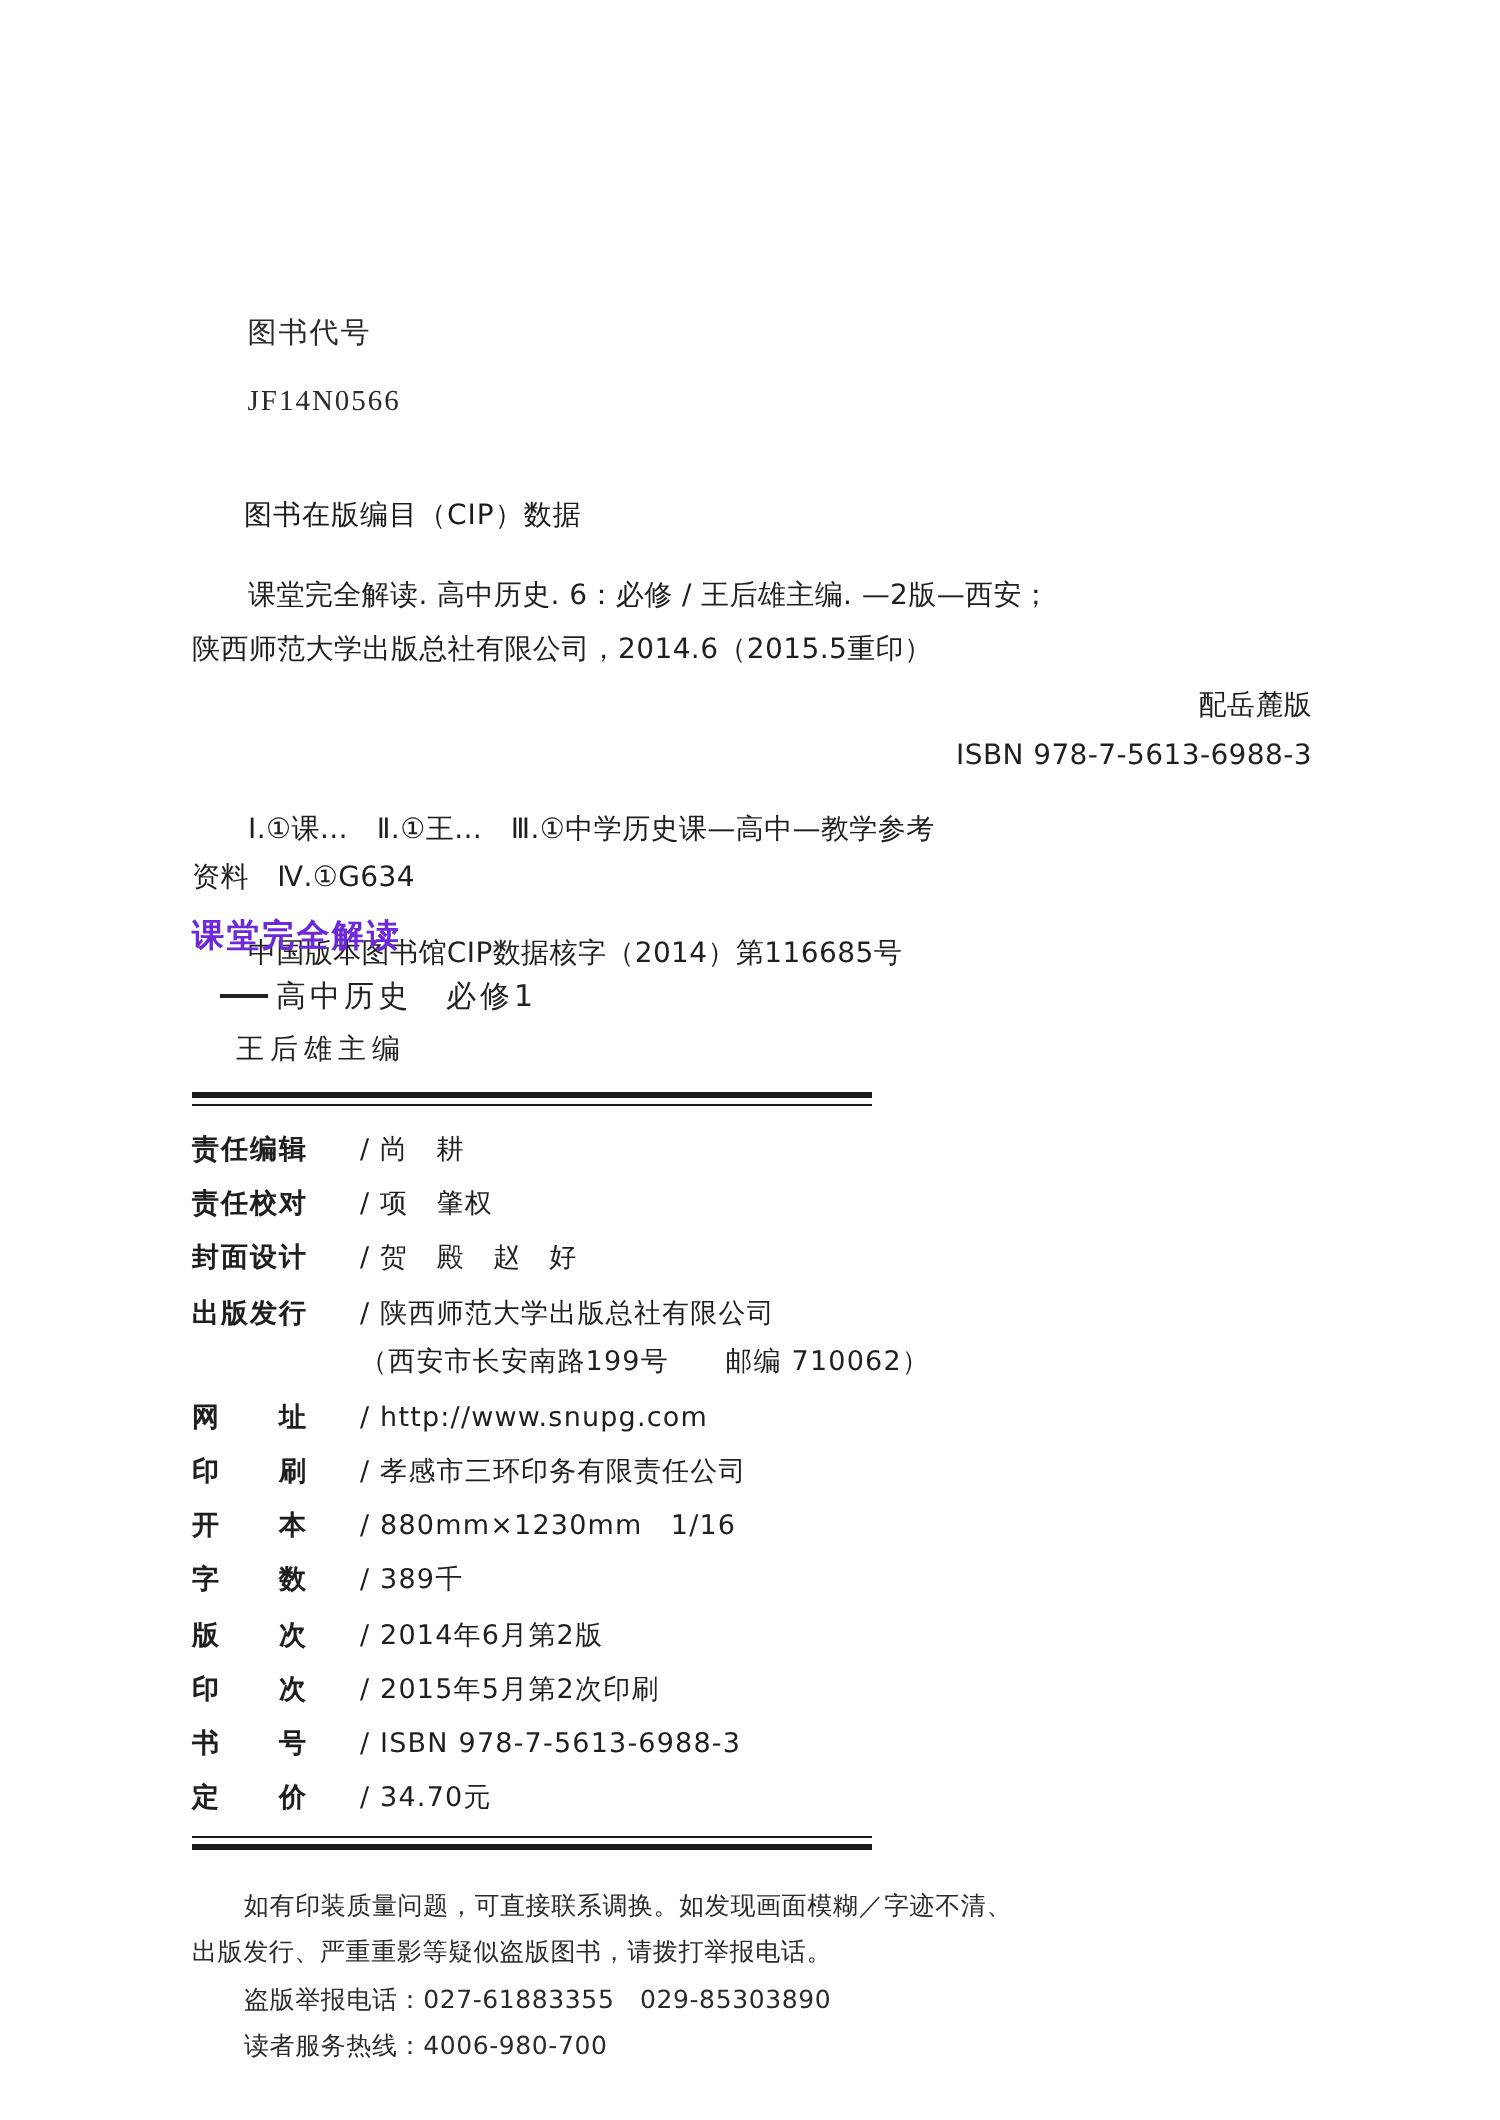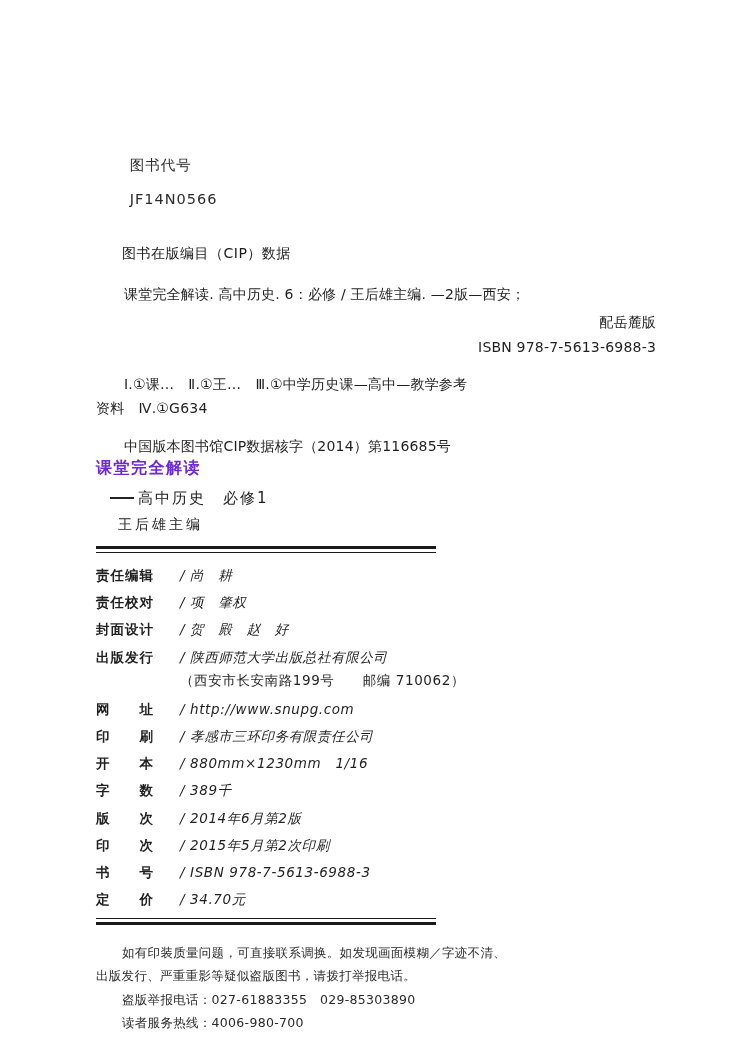--- a/index.html
+++ b/index.html
@@ -27,20 +27,21 @@
     left: 96px;
     top: 140px;
     width: 560px;
   }
   .cip-code {
     font-size: 14.5px;
     letter-spacing: 1px;
     color: #2b2b2b;
     margin-bottom: 22px;
     white-space: pre;
+    font-family: Liberation Serif, serif;
   }
   .cip-title {
     font-size: 14px;
     font-weight: normal;
     letter-spacing: 0.5px;
     color: #1a1a1a;
     margin-left: 26px;
     margin-bottom: 20px;
   }
   .cip-para {
@@ -137,21 +138,20 @@
     width: 84px;
     flex: none;
     font-weight: bold;
     letter-spacing: 1px;
     white-space: pre;
   }
   .row .val {
     color: #1f1f1f;
     letter-spacing: 0.6px;
     white-space: pre;
-    font-style: italic;
   }
   .row .val::before {
     content: "/ ";
   }
   .subline {
     margin-left: 84px;
     font-size: 13.5px;
     letter-spacing: 0.6px;
     margin-bottom: 11px;
     margin-top: -4px;
@@ -189,20 +189,21 @@
   <div class="cip-block">
     <div class="cip-code">
       <span>图书代号</span>
       <span style="display:inline-block;width:26px"></span>
       <span>JF14N0566</span>
     </div>
 
     <div class="cip-title">图书在版编目（CIP）数据</div>
 
     <div class="cip-para indent">课堂完全解读. 高中历史. 6：必修 / 王后雄主编. —2版—西安；</div>
+    <div class="cip-para">陕西师范大学出版总社有限公司，2014.6（2015.5重印）</div>
 
     <div class="cip-line">配岳麓版</div>
     <div class="cip-line">ISBN 978-7-5613-6988-3</div>
 
     <div class="cip-gap"></div>
 
     <div class="cip-classify indent">Ⅰ.①课…　Ⅱ.①王…　Ⅲ.①中学历史课—高中—教学参考</div>
     <div class="cip-classify">资料　Ⅳ.①G634</div>
 
     <div class="cip-gap"></div>

